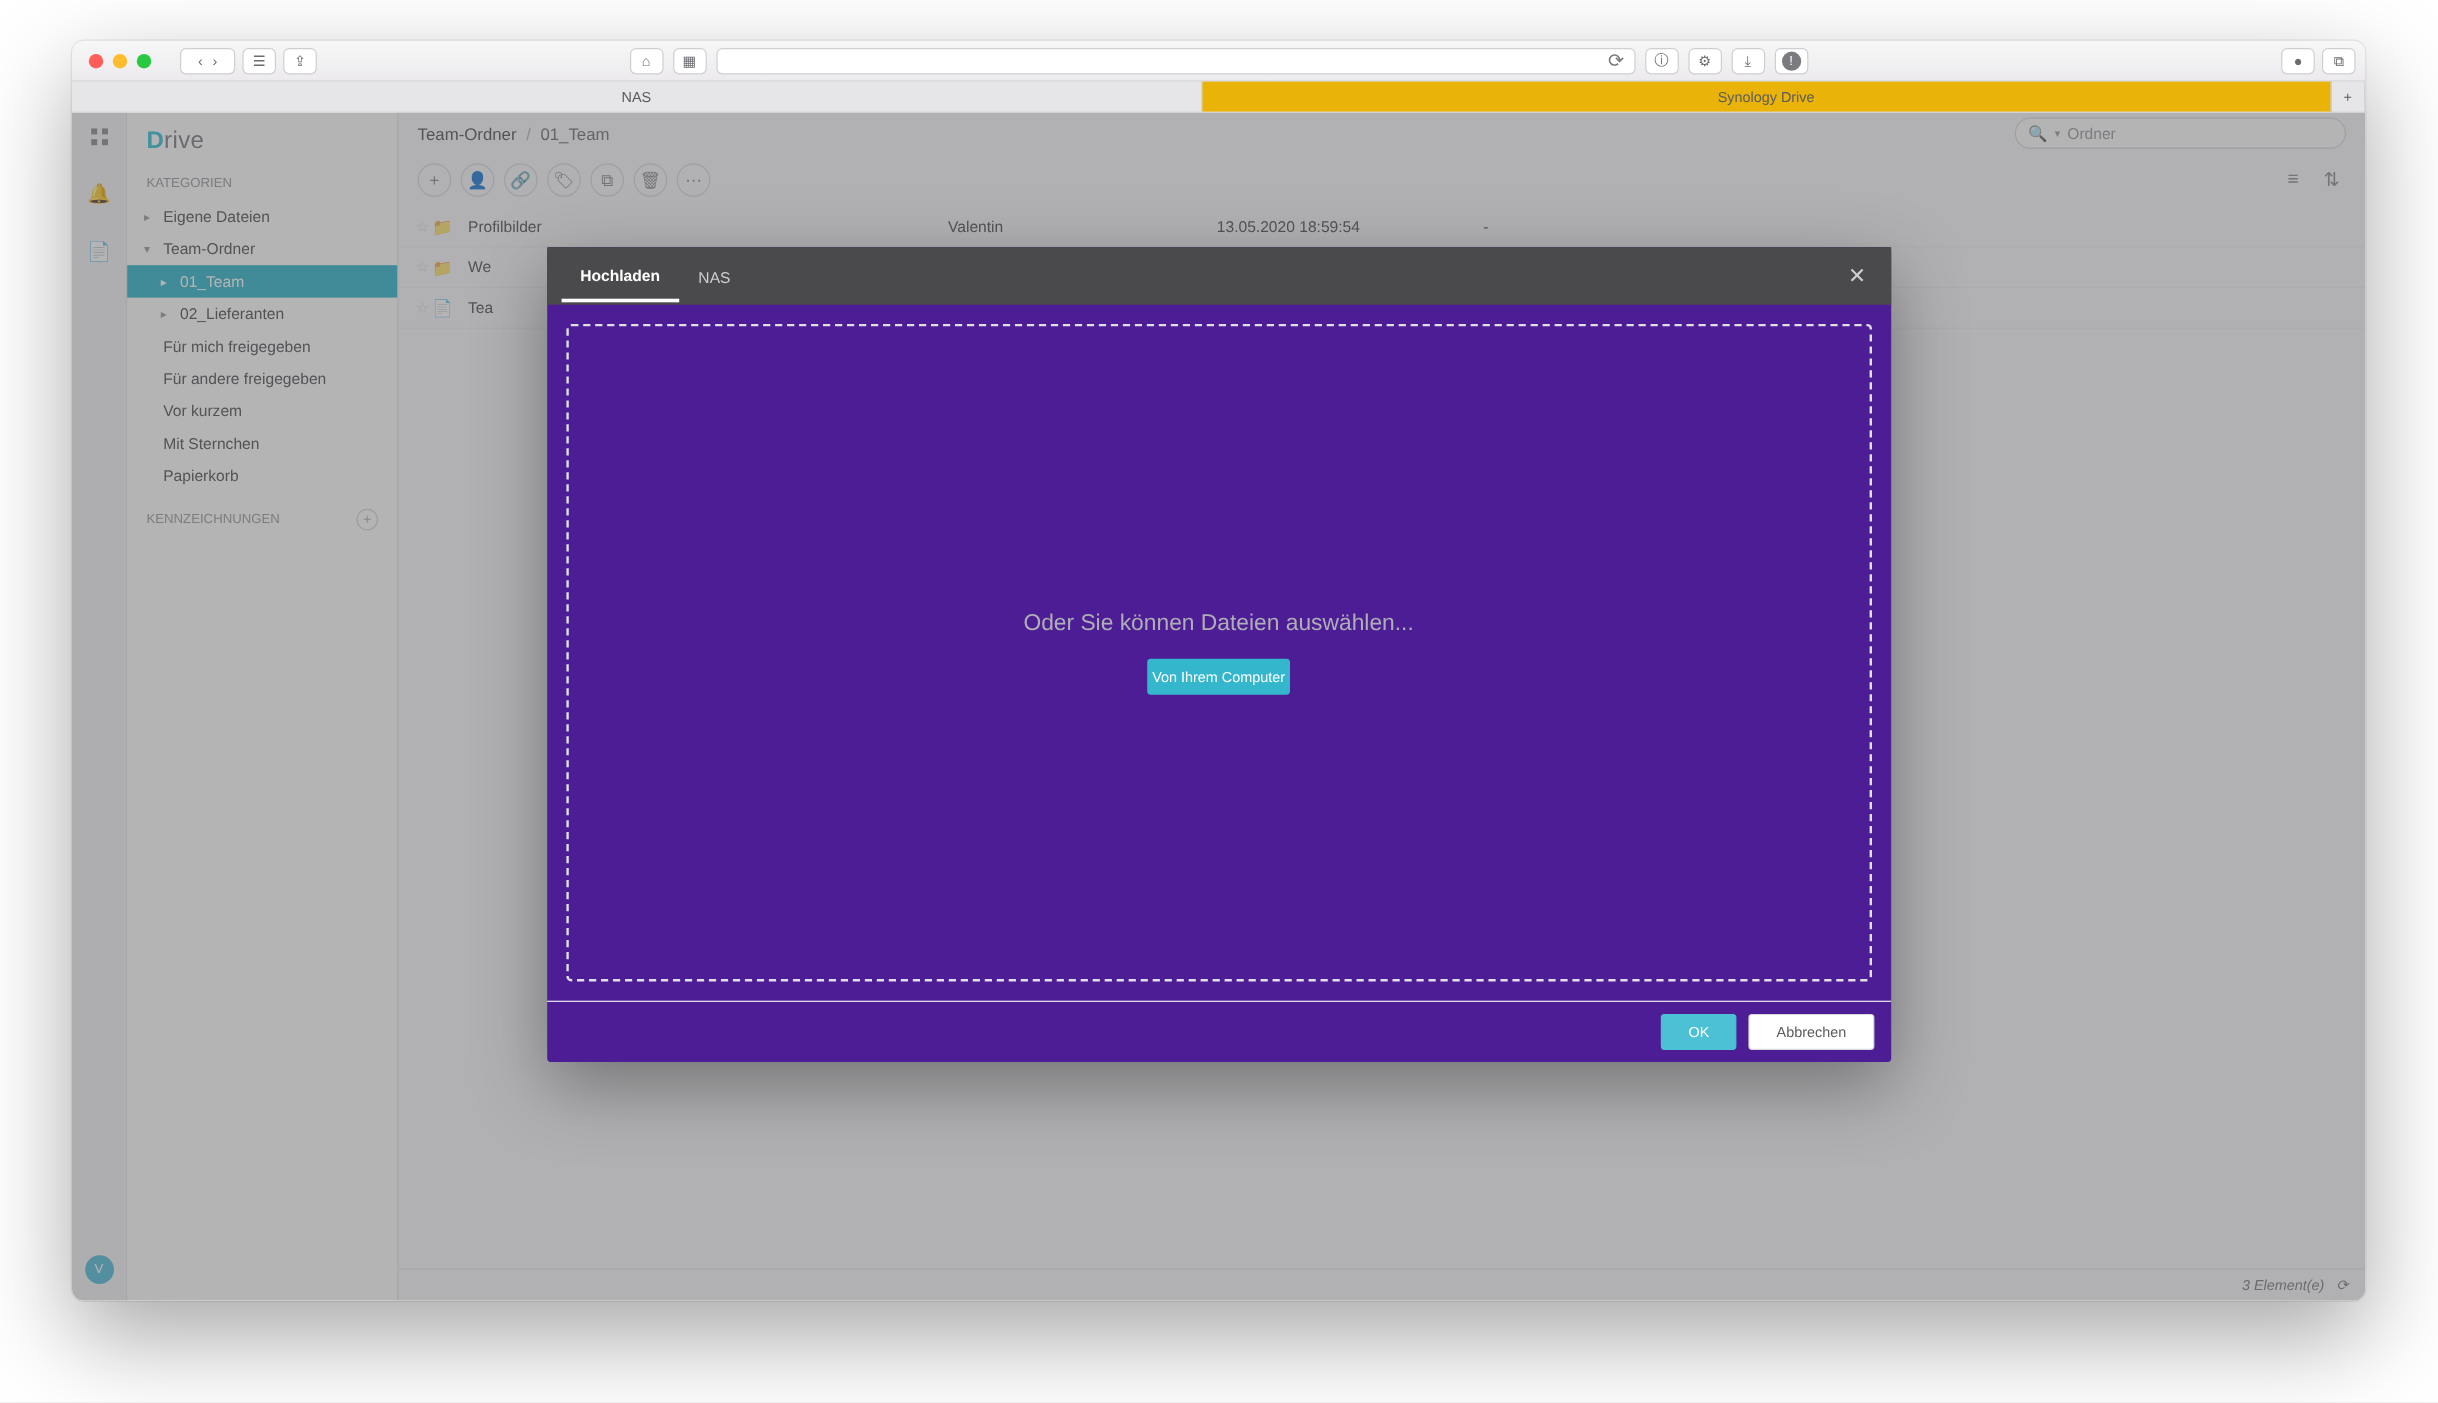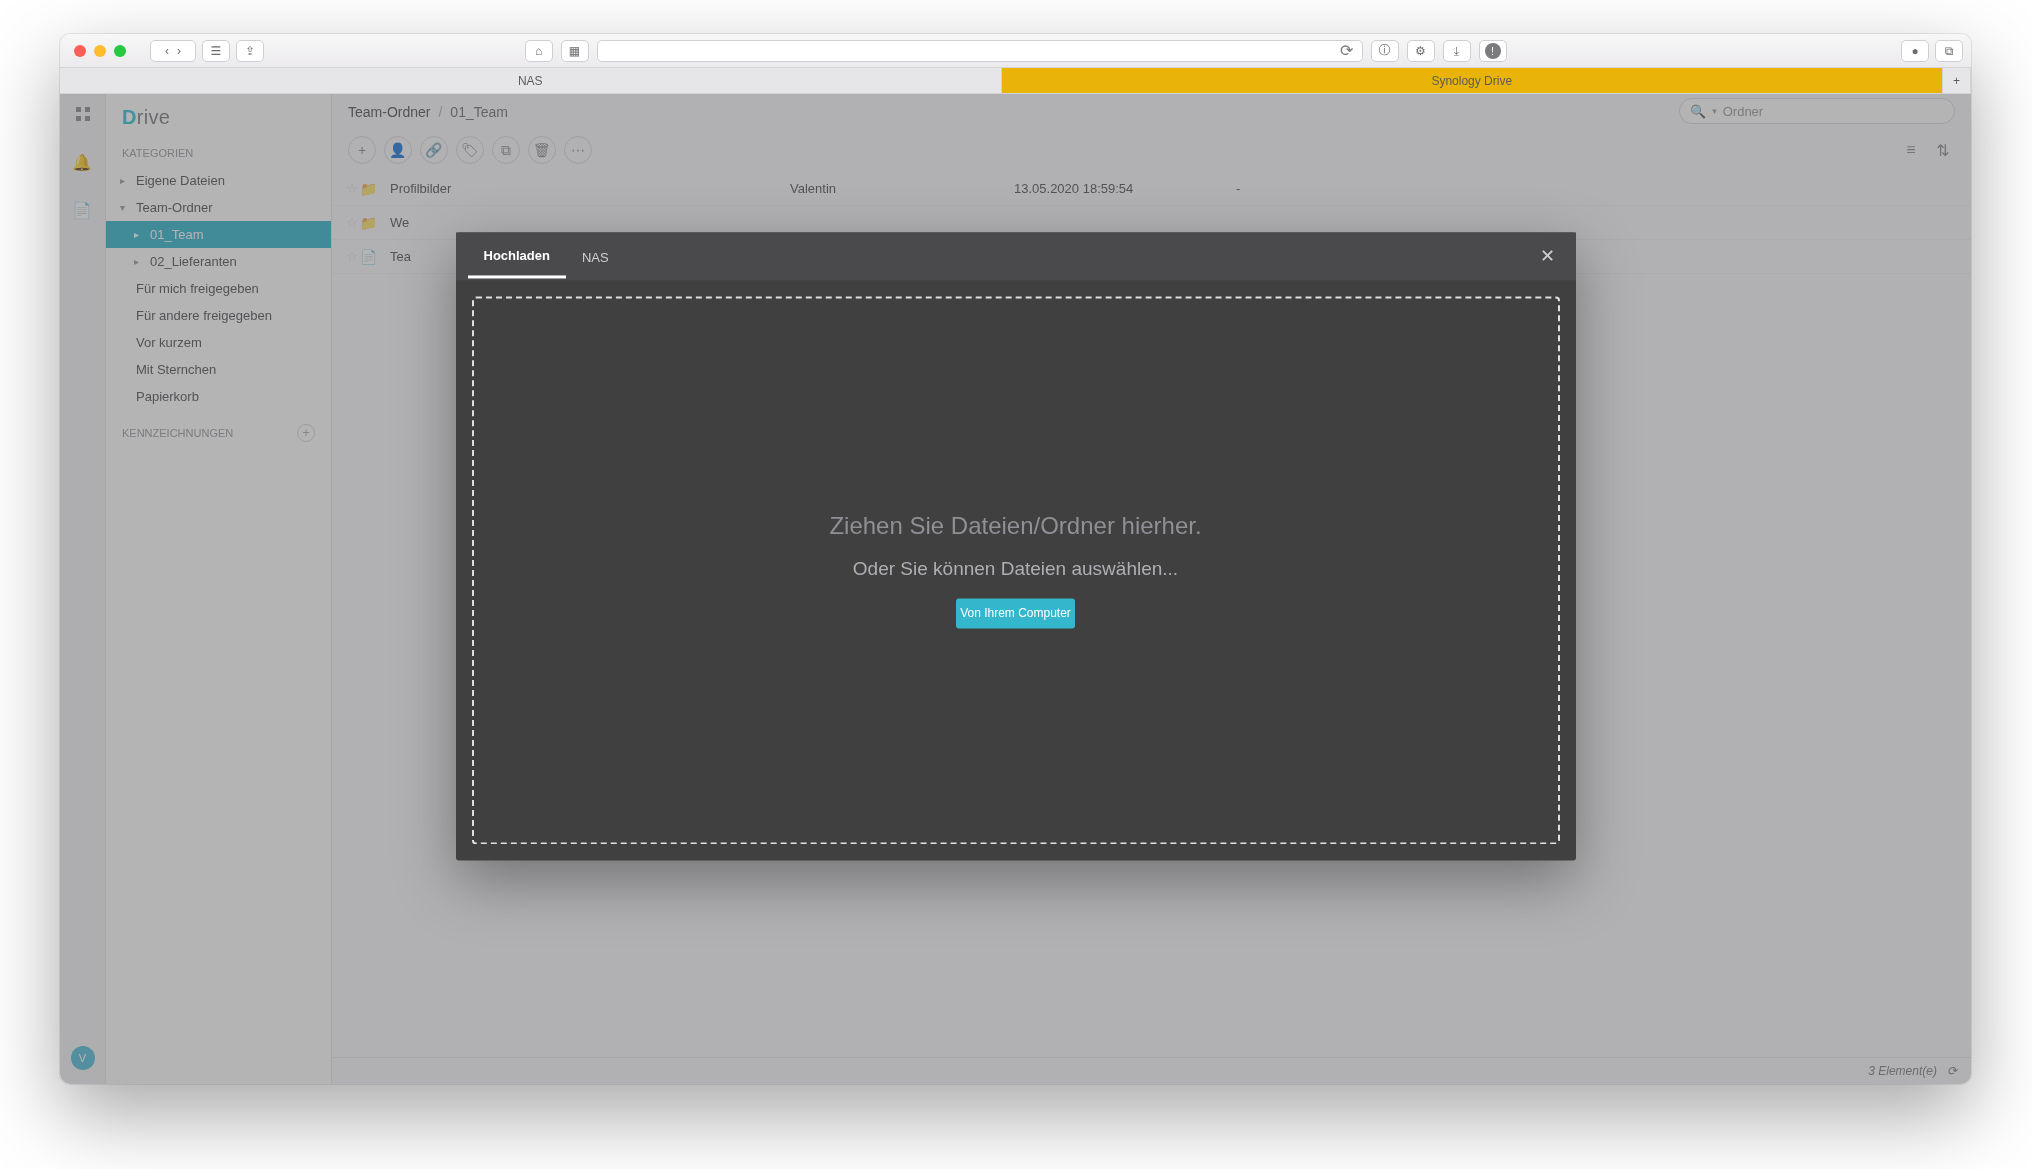--- a/index.html
+++ b/index.html
@@ -78,21 +78,21 @@
 .row{ display:flex; align-items:center; font-size:13px; color:#4f4f53; border-bottom:1px solid #f0f0f3; min-height:34px;}
 .row .star{width:26px; color:#d9d9de; text-align:center; padding-left:14px;}
 .row .ic{ width:22px; text-align:center; font-size:14px;}
 .ic.folder{color:#e39b3f;} .ic.doc{color:#8cb2df;}
 .cell{padding:7px 10px;}
 
 .footer{ margin-top:auto; border-top:1px solid #e8e8ec; font-size:12px; color:#7b7b80; padding:6px 14px; display:flex; justify-content:flex-end; align-items:center; gap:10px;font-style:italic;}
 
 
 .overlay{ position:absolute; inset:60px 0 0 0; background:rgba(88,88,92,.45);}
-.modal{ position:absolute; left:50%; top:50%; transform:translate(-50%,-52%); width:1120px; background:#404040; border-radius:3px; box-shadow:0 20px 60px rgba(0,0,0,.35);}
+.modal{ position:absolute; left:50%; top:50%; transform:translate(-50%,-52%); width:1120px; background:#4c1d95; border-radius:3px; box-shadow:0 20px 60px rgba(0,0,0,.35);}
 .modal-tabs{ background:#4a4a4d; display:flex; align-items:center; height:48px; padding:0 12px;}
 .mtab{ padding:14px 16px 12px; font-size:13px; color:#cfcfd3; cursor:default;}
 .mtab.active{ color:#fff; font-weight:600; border-bottom:3px solid #fff;}
 .modal-close{ margin-left:auto; color:#cfcfd3; font-size:18px; width:32px; text-align:center; cursor:default;}
 .dropzone{ margin:16px; border:2px dashed #e0e0e4; border-radius:4px; height:548px; display:flex; flex-direction:column; align-items:center; justify-content:center; gap:18px;}
 .dz-big{ font-size:24px; color:#8f8f95;}
 .dz-small{ font-size:19px; color:#aeaeb4;text-align:right;}
 .dz-btn{ background:#34b6cc; color:#fff; font-size:12px; border:none; padding:8px 4px; border-radius:3px;}
 .modal-foot{ border-top:1px solid #ececef; padding:10px 14px; display:flex; justify-content:flex-end; gap:10px;}
 .btn{ font-size:12px; padding:7px 22px; border-radius:3px; border:1px solid #d9d9de; background:#fff; color:#5b5b5e;}
@@ -266,19 +266,22 @@
 
   <div class="overlay"></div>
 
   <div class="modal">
     <div class="modal-tabs">
       <div class="mtab active">Hochladen</div>
       <div class="mtab">NAS</div>
       <div class="modal-close">✕</div>
     </div>
     <div class="dropzone">
-      <div class="dz-big">Ziehen Sie Dateien/Ordner hierher.</div>
       <div class="dz-small">Oder Sie können Dateien auswählen...</div>
       <button class="dz-btn">Von Ihrem Computer</button>
     </div>
+    <div class="modal-foot">
+      <button class="btn primary">OK</button>
+      <button class="btn">Abbrechen</button>
+    </div>
   </div>
 
 </div>
 
 </body></html>

